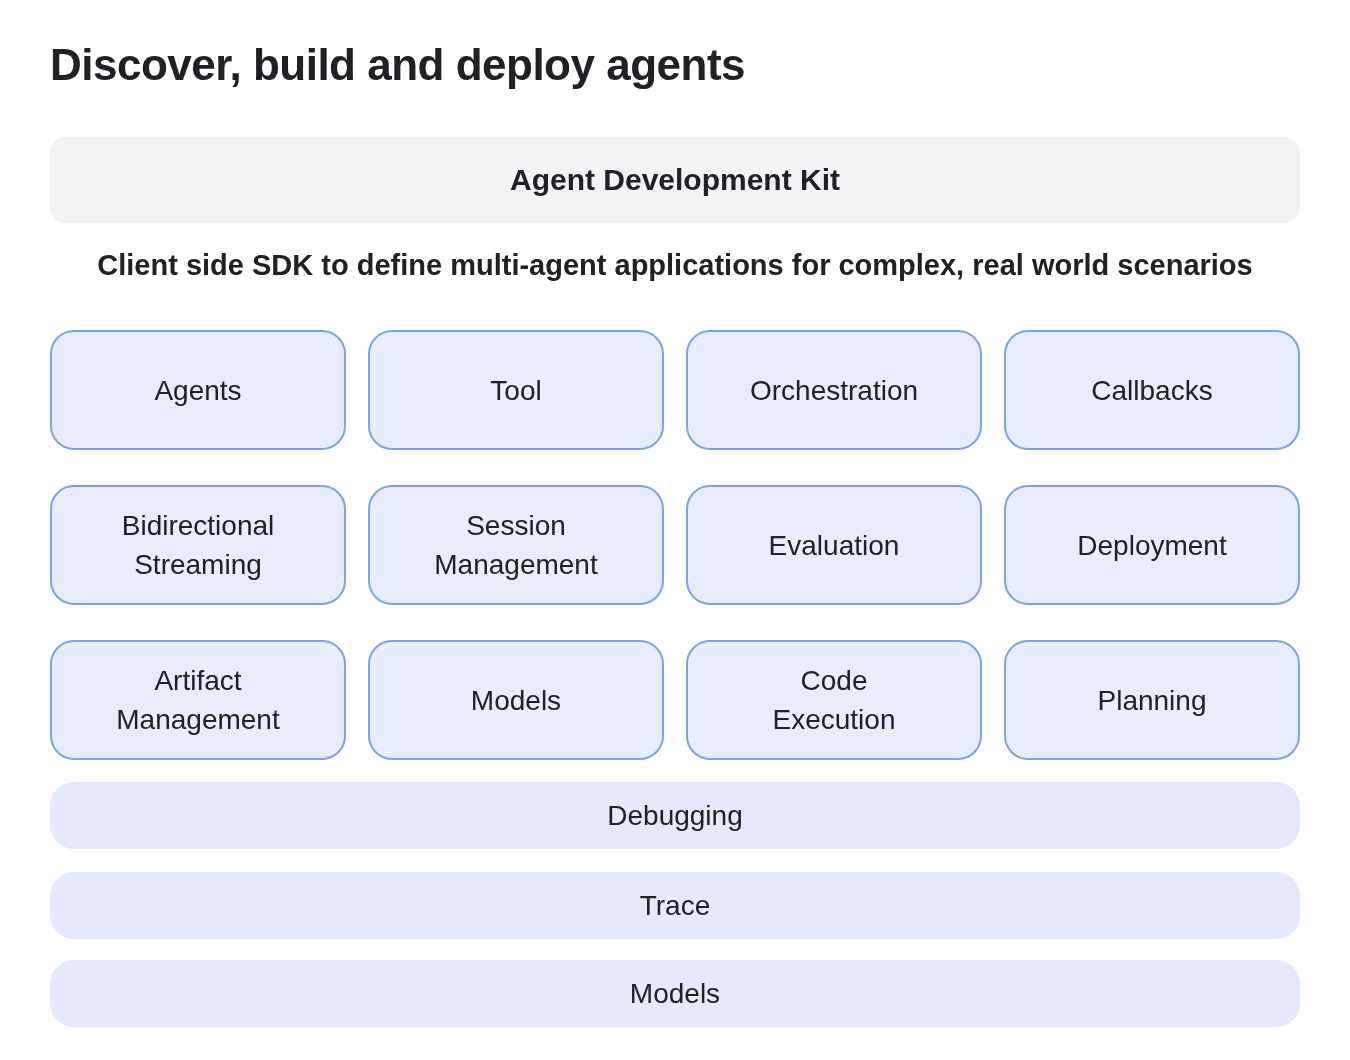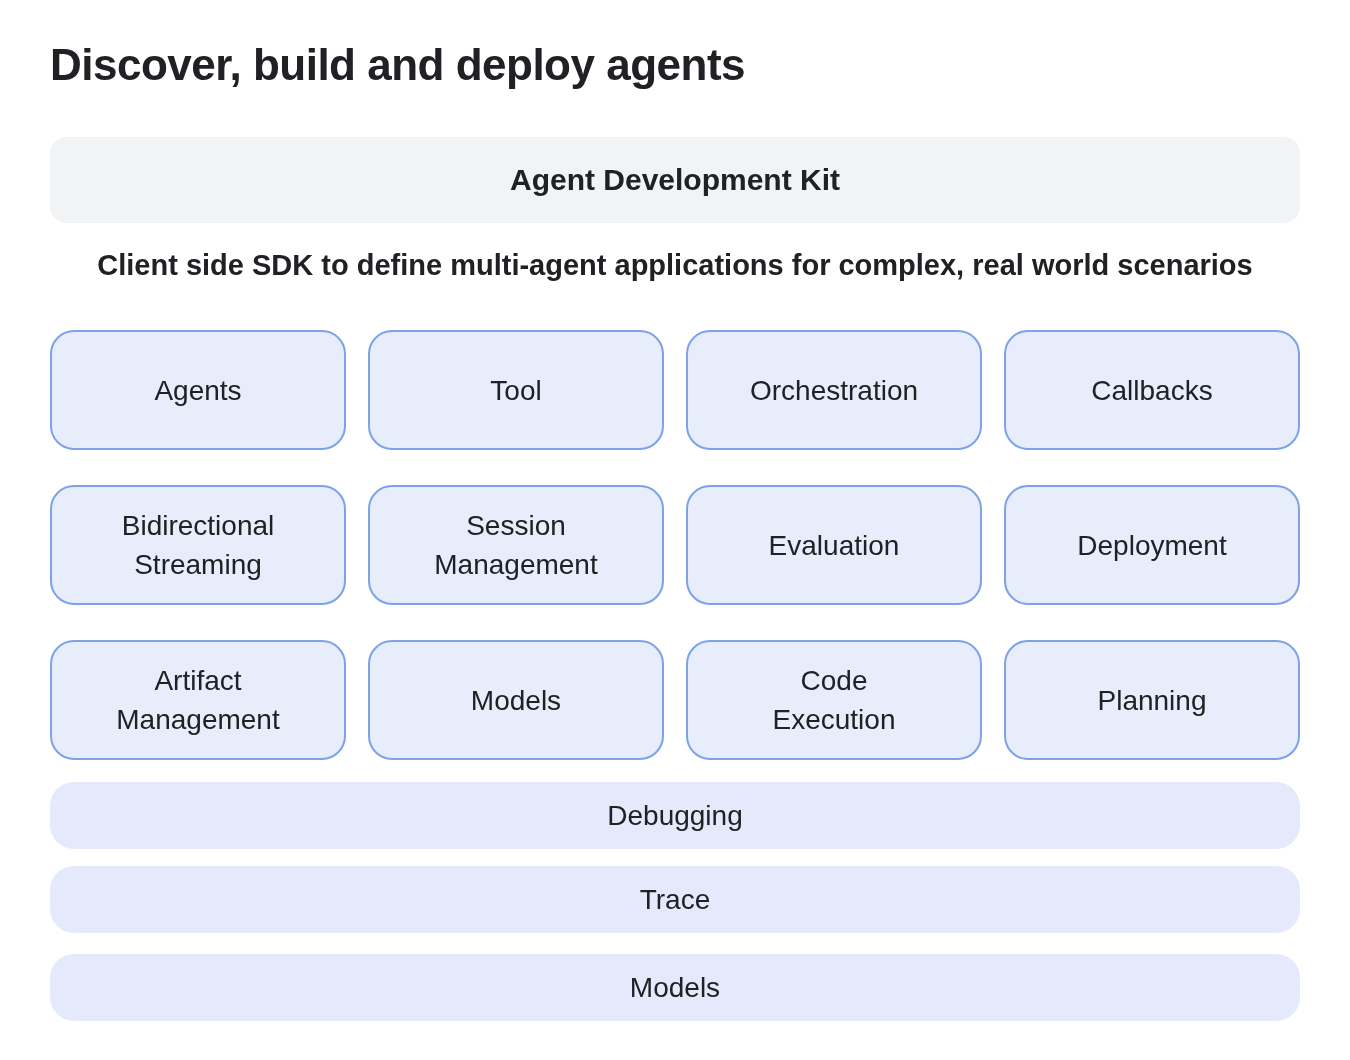--- a/index.html
+++ b/index.html
@@ -81,21 +81,21 @@
     display: flex;
     align-items: center;
     justify-content: center;
   }
   .layer-bar-label {
     font-size: 28px;
     font-weight: 400;
     color: var(--text, #202124);
   }
   .layer-debugging { margin-top: 22px; }
-  .layer-trace     { margin-top: 17px; }
+  .layer-trace     { margin-top: 23px; }
   .layer-models    { margin-top: 21px; }
 </style>
 </head>
 <body>
 
 <div class="page">
 
   <h1 class="page-title">Discover, build and deploy agents</h1>
 
   <div class="kit-banner">

